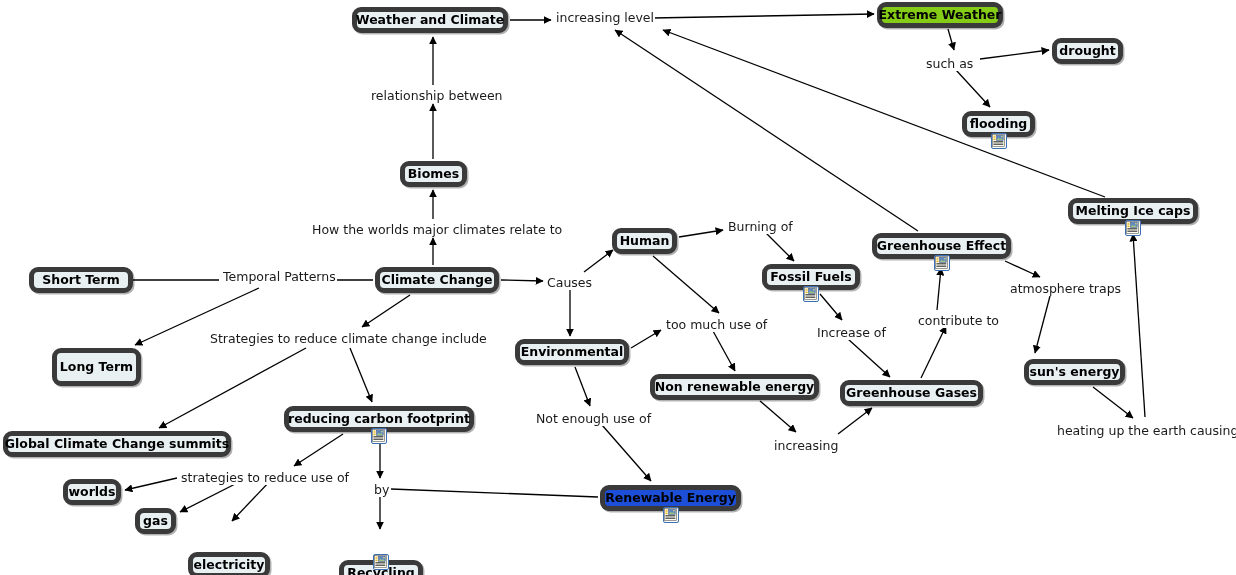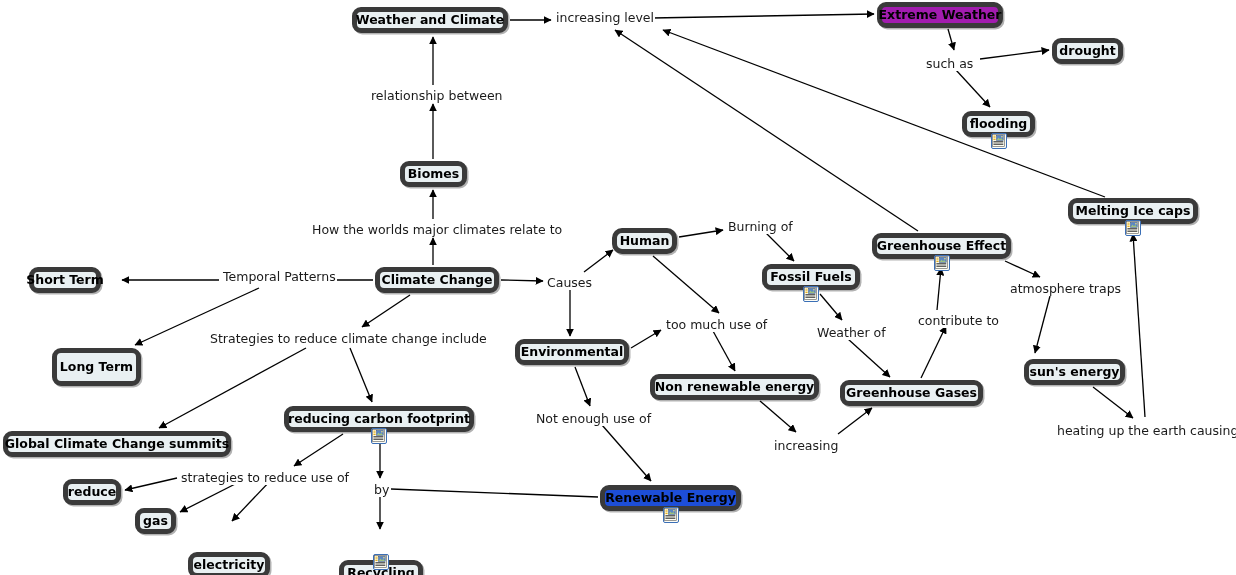--- a/index.html
+++ b/index.html
@@ -163,21 +163,21 @@
 
     <line x1="1093" y1="387" x2="1133" y2="418" stroke="#000" stroke-width="1.3" marker-end="url(#arrowhead)"></line>
 
     <line x1="1145" y1="417" x2="1133" y2="234" stroke="#000" stroke-width="1.3" marker-end="url(#arrowhead)"></line>
   </svg>
 
   <div id="node-container">
       <div class="node" style="left: 352px; top: 7px; width: 156px; height: 26px; background: rgb(233, 240, 242); border-color: rgb(58, 58, 58);">
         <span>Weather and Climate</span>
       </div>
-      <div class="node" style="left: 877px; top: 2px; width: 126px; height: 26px; background: #a21caf; border-color: rgb(58, 58, 58);">
+      <div class="node" style="left: 877px; top: 2px; width: 126px; height: 26px; background: #84cc16; border-color: rgb(58, 58, 58);">
         <span>Extreme Weather</span>
       </div>
       <div class="node" style="left: 1052px; top: 38px; width: 71px; height: 26px; background: rgb(233, 240, 242); border-color: rgb(58, 58, 58);">
         <span>drought</span>
       </div>
       <div class="node" style="left: 962px; top: 111px; width: 73px; height: 26px; background: rgb(233, 240, 242); border-color: rgb(58, 58, 58);">
         <span>flooding</span>
       </div>
       <span class="res-icon" style="position: absolute; left: 990.5px; top: 133px; border-color: rgb(59, 111, 182);">
         <svg width="13" height="13" viewBox="0 0 13 13" xmlns="http://www.w3.org/2000/svg">
@@ -209,21 +209,21 @@
           <rect x="1.4" y="8.6" width="9.9" height="0.8" fill="#3a3a3a"></rect>
           <rect x="1.4" y="10.0" width="9.9" height="0.8" fill="#3a3a3a"></rect>
         </svg>
       </span>
       <div class="node" style="left: 400px; top: 161px; width: 67px; height: 26px; background: rgb(233, 240, 242); border-color: rgb(58, 58, 58);">
         <span>Biomes</span>
       </div>
       <div class="node" style="left: 375px; top: 267px; width: 124px; height: 26px; background: rgb(233, 240, 242); border-color: rgb(58, 58, 58);">
         <span>Climate Change</span>
       </div>
-      <div class="node" style="left: 29px; top: 267px; width: 72px; height: 26px; background: rgb(233, 240, 242); border-color: rgb(58, 58, 58);">
+      <div class="node" style="left: 29px; top: 267px; width: 104px; height: 26px; background: rgb(233, 240, 242); border-color: rgb(58, 58, 58);">
         <span>Short Term</span>
       </div>
       <div class="node" style="left: 52px; top: 348px; width: 89px; height: 38px; background: rgb(233, 240, 242); border-color: rgb(58, 58, 58);">
         <span>Long Term</span>
       </div>
       <div class="node" style="left: 3px; top: 431px; width: 228px; height: 26px; background: rgb(233, 240, 242); border-color: rgb(58, 58, 58);">
         <span>Global Climate Change summits</span>
       </div>
       <div class="node" style="left: 284px; top: 406px; width: 190px; height: 26px; background: rgb(233, 240, 242); border-color: rgb(58, 58, 58);">
         <span>reducing carbon footprint</span>
@@ -236,21 +236,21 @@
           <rect x="1.4" y="5.0" width="2.2" height="1.1" fill="#e8b21e"></rect>
           <rect x="4.6" y="1.5" width="6.6" height="4.8" fill="#5a86c4" stroke="#2b4a77" stroke-width="0.5"></rect>
           <path d="M4.8 6.1 L6.6 3.6 L7.9 5.2 L9.1 3.9 L11 6.1 Z" fill="#9ec27e"></path>
           <circle cx="9.9" cy="2.7" r="0.8" fill="#f4e07a"></circle>
           <rect x="1.4" y="7.2" width="9.9" height="0.8" fill="#3a3a3a"></rect>
           <rect x="1.4" y="8.6" width="9.9" height="0.8" fill="#3a3a3a"></rect>
           <rect x="1.4" y="10.0" width="9.9" height="0.8" fill="#3a3a3a"></rect>
         </svg>
       </span>
       <div class="node" style="left: 63px; top: 479px; width: 58px; height: 26px; background: rgb(233, 240, 242); border-color: rgb(58, 58, 58);">
-        <span>reduce</span>
+        <span>worlds</span>
       </div>
       <div class="node" style="left: 135px; top: 508px; width: 41px; height: 26px; background: rgb(233, 240, 242); border-color: rgb(58, 58, 58);">
         <span>gas</span>
       </div>
       <div class="node" style="left: 188px; top: 525px; width: 82px; height: 26px; background: rgb(233, 240, 242); border-color: rgb(58, 58, 58); margin-top: 27px;">
         <span>electricity</span>
       </div>
       <div class="node" style="left: 339px; top: 532px; width: 84px; height: 26px; background: rgb(233, 240, 242); border-color: rgb(58, 58, 58); margin-top: 28px;">
         <span>Recycling</span>
       </div>
@@ -261,21 +261,21 @@
           <rect x="1.4" y="3.3" width="2.2" height="1.1" fill="#e8b21e"></rect>
           <rect x="1.4" y="5.0" width="2.2" height="1.1" fill="#e8b21e"></rect>
           <rect x="4.6" y="1.5" width="6.6" height="4.8" fill="#5a86c4" stroke="#2b4a77" stroke-width="0.5"></rect>
           <path d="M4.8 6.1 L6.6 3.6 L7.9 5.2 L9.1 3.9 L11 6.1 Z" fill="#9ec27e"></path>
           <circle cx="9.9" cy="2.7" r="0.8" fill="#f4e07a"></circle>
           <rect x="1.4" y="7.2" width="9.9" height="0.8" fill="#3a3a3a"></rect>
           <rect x="1.4" y="8.6" width="9.9" height="0.8" fill="#3a3a3a"></rect>
           <rect x="1.4" y="10.0" width="9.9" height="0.8" fill="#3a3a3a"></rect>
         </svg>
       </span>
-      <div class="node" style="left: 612px; top: 228px; width: 65px; height: 26px; background: rgb(233, 240, 242); border-color: rgb(58, 58, 58); border-radius: 10px;">
+      <div class="node" style="left: 612px; top: 228px; width: 65px; height: 26px; background: rgb(233, 240, 242); border-color: rgb(58, 58, 58);">
         <span>Human</span>
       </div>
       <div class="node" style="left: 515px; top: 339px; width: 114px; height: 26px; background: rgb(233, 240, 242); border-color: rgb(58, 58, 58);">
         <span>Environmental</span>
       </div>
       <div class="node" style="left: 650px; top: 374px; width: 169px; height: 26px; background: rgb(233, 240, 242); border-color: rgb(58, 58, 58);">
         <span>Non renewable energy</span>
       </div>
       <div class="node" style="left: 600px; top: 485px; width: 141px; height: 26px; background: #1d4ed8; border-color: rgb(58, 58, 58);">
         <span>Renewable Energy</span>
@@ -339,21 +339,21 @@
   <div id="label-container">
       <div class="link-label" style="left: 555px; top: 12px;">increasing level</div>
       <div class="link-label" style="left: 370px; top: 90px;">relationship between</div>
       <div class="link-label" style="left: 311px; top: 224px;">How the worlds major climates relate to</div>
       <div class="link-label" style="left: 222px; top: 271px;">Temporal Patterns</div>
       <div class="link-label" style="left: 209px; top: 333px;">Strategies to reduce climate change include</div>
       <div class="link-label" style="left: 546px; top: 277px;">Causes</div>
       <div class="link-label" style="left: 727px; top: 221px;">Burning of</div>
       <div class="link-label" style="left: 665px; top: 319px;">too much use of</div>
       <div class="link-label" style="left: 535px; top: 413px;">Not enough use of</div>
-      <div class="link-label" style="left: 816px; top: 327px;">Weather of</div>
+      <div class="link-label" style="left: 816px; top: 327px;">Increase of</div>
       <div class="link-label" style="left: 917px; top: 315px;">contribute to</div>
       <div class="link-label" style="left: 773px; top: 440px;">increasing</div>
       <div class="link-label" style="left: 925px; top: 58px;">such as</div>
       <div class="link-label" style="left: 1009px; top: 283px;">atmosphere traps</div>
       <div class="link-label" style="left: 1056px; top: 425px;">heating up the earth causing</div>
       <div class="link-label" style="left: 180px; top: 472px;">strategies to reduce use of</div>
       <div class="link-label" style="left: 373px; top: 484px;">by</div>
     </div>
 
 </div>

